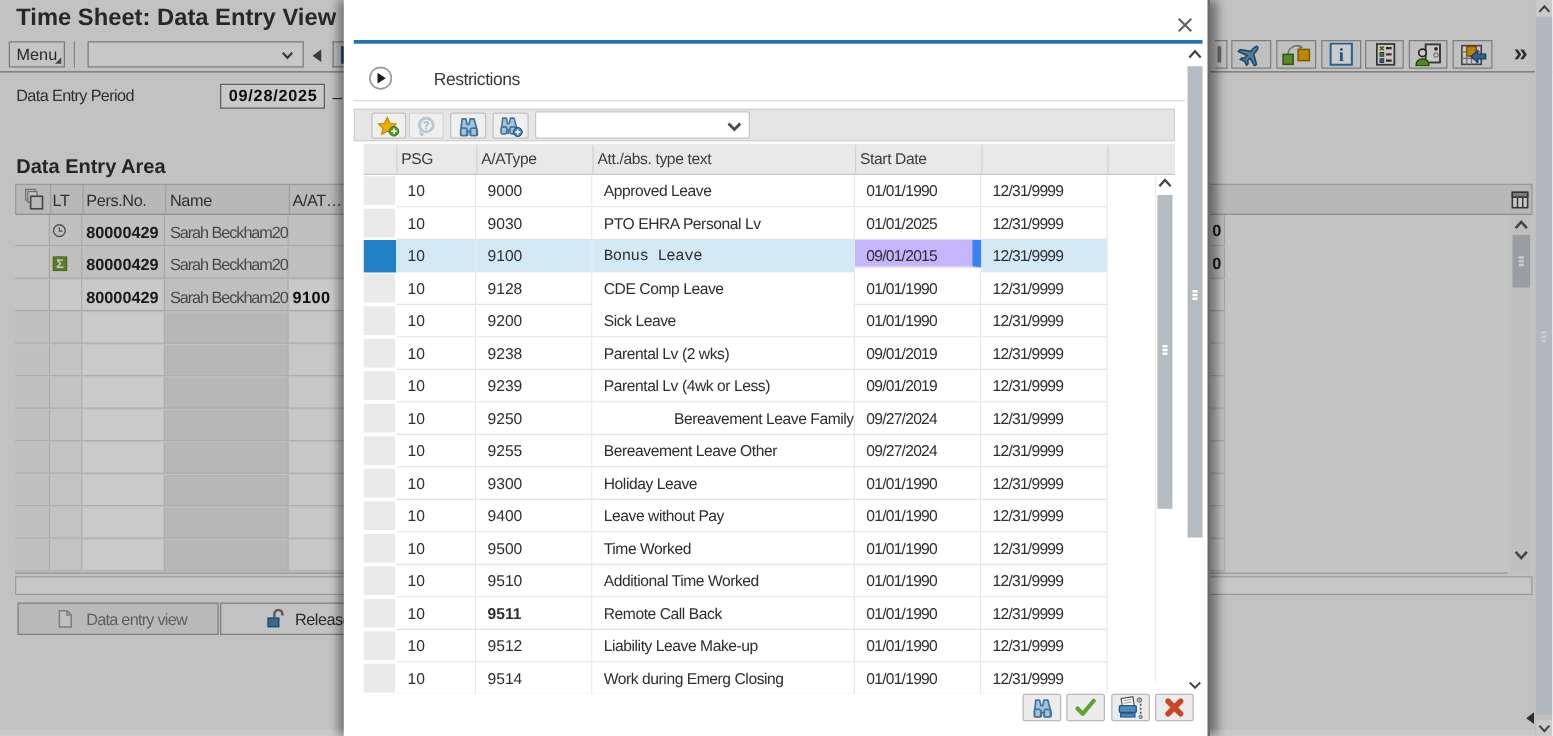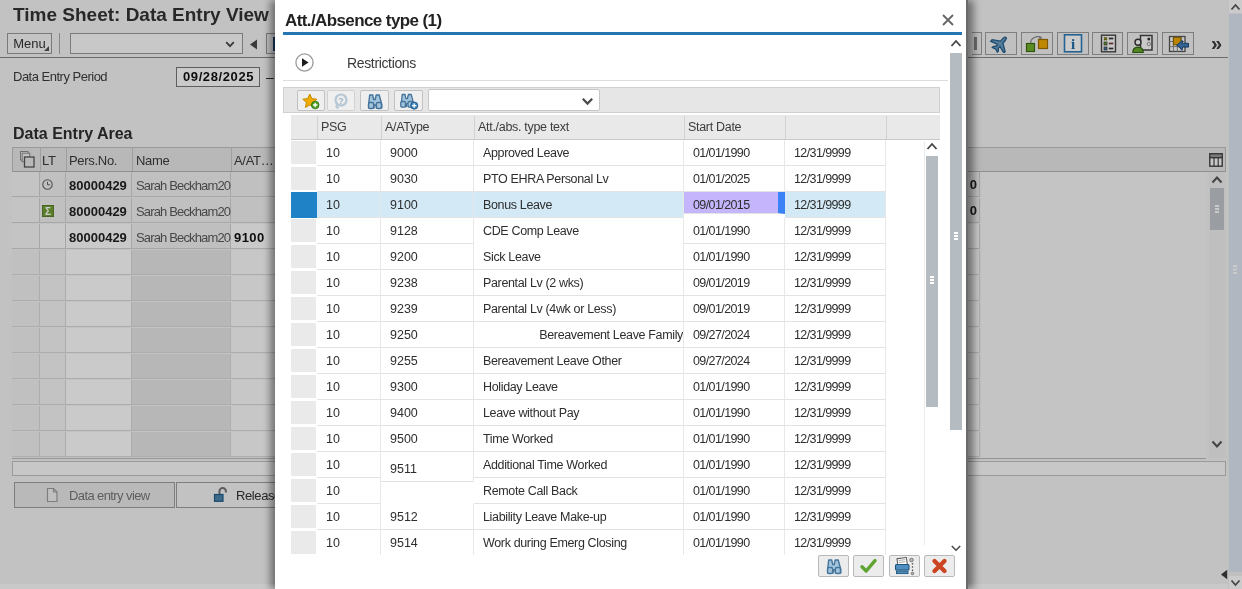--- a/index.html
+++ b/index.html
@@ -211,21 +211,20 @@
 <svg class="abs" style="left:1220px;top:569px;" width="8" height="11" viewBox="0 0 8 11">
         <path d="M7.2 0.8 L1 5.5 L7.2 10.2 Z" fill="#3a3a3a"></path>
       </svg>
 <div class="abs" style="left:1229px;top:576px;width:13px;height:13px;background:#fff;"></div>
 <svg class="abs" style="left:1230px;top:579px;" width="11" height="8" viewBox="0 0 11 8">
         <path d="M1.5 1.5 L5.5 6 L9.5 1.5" stroke="#555" stroke-width="1.7" fill="none"></path>
       </svg>
 </div>
 <div class="abs" style="left:0;top:0;width:1242px;height:589px;background:rgba(0,0,0,0.205);"></div>
 <div class="abs" style="left:275px;top:0;width:693px;height:589px;background:#fff;border-right:2px solid #6b6b6b;box-shadow:-5px 0 7px rgba(0,0,0,0.40),6px 0 7px rgba(0,0,0,0.40);">
-<div class="abs" style="left:10px;top:11px;font-size:17px;font-weight:bold;letter-spacing:-0.6px;color:#222;">Att./Absence type (1)</div>
 <svg class="abs" style="left:666px;top:13px;" width="14" height="14" viewBox="0 0 14 14">
         <path d="M2 2 L12 12 M12 2 L2 12" stroke="#666" stroke-width="1.8"></path>
       </svg>
 <div class="abs" style="left:8px;top:32px;width:679px;height:3px;background:#2575b3;"></div>
 <svg class="abs" style="left:20px;top:53px;" width="19" height="19" viewBox="0 0 19 19">
         <circle cx="9.5" cy="9.5" r="8.6" fill="#fff" stroke="#9a9a9a" stroke-width="1.3"></circle>
         <path d="M7 5.2 L13.6 9.5 L7 13.8 Z" fill="#1c1c1c"></path>
       </svg>
 <div class="abs" style="left:72px;top:55px;font-size:14px;letter-spacing:-0.35px;color:#3a3a3a;">Restrictions</div>
 <div class="abs" style="left:8px;top:80px;width:665px;height:1px;background:#dcdcdc;"></div>
@@ -289,21 +288,21 @@
 <div class="abs" style="left:510px;top:140px;width:101px;height:26px;background:#fff;border-bottom:1px solid #e3e3e3;border-right:1px solid #e8e8e8;font-size:12.5px;letter-spacing:-0.6px;color:#2e2e2e;line-height:26px;padding-left:9px;white-space:nowrap;overflow:hidden;">12/31/9999</div>
 <div class="abs" style="left:16px;top:167px;width:25px;height:23px;background:#eaeaea;"></div>
 <div class="abs" style="left:42px;top:166px;width:64px;height:26px;background:#fff;border-bottom:1px solid #e3e3e3;border-right:1px solid #e8e8e8;font-size:12.5px;letter-spacing:normal;color:#2e2e2e;line-height:26px;padding-left:9px;white-space:nowrap;overflow:hidden;">10</div>
 <div class="abs" style="left:106px;top:166px;width:93px;height:26px;background:#fff;border-bottom:1px solid #e3e3e3;border-right:1px solid #e8e8e8;font-size:12.5px;letter-spacing:normal;color:#2e2e2e;line-height:26px;padding-left:9px;white-space:nowrap;overflow:hidden;">9030</div>
 <div class="abs" style="left:199px;top:166px;width:210px;height:26px;background:#fff;border-bottom:1px solid #e3e3e3;border-right:1px solid #e8e8e8;font-size:12.5px;letter-spacing:-0.35px;color:#2e2e2e;line-height:26px;padding-left:9px;white-space:nowrap;overflow:hidden;">PTO EHRA Personal Lv</div>
 <div class="abs" style="left:409px;top:166px;width:101px;height:26px;background:#fff;border-bottom:1px solid #e3e3e3;border-right:1px solid #e8e8e8;font-size:12.5px;letter-spacing:-0.6px;color:#2e2e2e;line-height:26px;padding-left:9px;white-space:nowrap;overflow:hidden;">01/01/2025</div>
 <div class="abs" style="left:510px;top:166px;width:101px;height:26px;background:#fff;border-bottom:1px solid #e3e3e3;border-right:1px solid #e8e8e8;font-size:12.5px;letter-spacing:-0.6px;color:#2e2e2e;line-height:26px;padding-left:9px;white-space:nowrap;overflow:hidden;">12/31/9999</div>
 <div class="abs" style="left:16px;top:192px;width:26px;height:26px;background:#1f82c6;"></div>
 <div class="abs" style="left:42px;top:192px;width:64px;height:26px;background:#d3e9f6;border-bottom:1px solid #e3e3e3;border-right:1px solid #e8e8e8;font-size:12.5px;letter-spacing:normal;color:#2e2e2e;line-height:26px;padding-left:9px;white-space:nowrap;overflow:hidden;">10</div>
 <div class="abs" style="left:106px;top:192px;width:93px;height:26px;background:#d3e9f6;border-bottom:1px solid #e3e3e3;border-right:1px solid #e8e8e8;font-size:12.5px;letter-spacing:normal;color:#2e2e2e;line-height:26px;padding-left:9px;white-space:nowrap;overflow:hidden;">9100</div>
-<div class="abs" style="left:199px;top:192px;width:210px;height:26px;background:#d3e9f6;border-bottom:1px solid #e3e3e3;border-right:1px solid #e8e8e8;font-size:12.5px;letter-spacing:-0.35px;color:#2e2e2e;line-height:26px;padding-left:9px;white-space:nowrap;overflow:hidden;">Bonus Leave</div>
+<div class="abs" style="left:199px;top:192px;width:210px;height:26px;background:#d3e9f6;border-bottom:1px solid #e3e3e3;border-right:1px solid #e8e8e8;font-size:12.5px;letter-spacing:-0.35px;color:#2e2e2e;line-height:26px;padding-left:9px;white-space:nowrap;overflow:hidden;font-family:Liberation Mono, monospace;">Bonus Leave</div>
 <div class="abs" style="left:409px;top:192px;width:101px;height:22px;background:#c4b5fd;border-bottom:1px solid #e3e3e3;border-right:7px solid #3b82f6;font-size:12.5px;letter-spacing:-0.6px;color:#2e2e2e;line-height:26px;padding-left:9px;white-space:nowrap;overflow:hidden;">09/01/2015</div>
 <div class="abs" style="left:510px;top:192px;width:101px;height:26px;background:#d3e9f6;border-bottom:1px solid #e3e3e3;border-right:1px solid #e8e8e8;font-size:12.5px;letter-spacing:-0.6px;color:#2e2e2e;line-height:26px;padding-left:9px;white-space:nowrap;overflow:hidden;">12/31/9999</div>
 <div class="abs" style="left:16px;top:219px;width:25px;height:23px;background:#eaeaea;"></div>
 <div class="abs" style="left:42px;top:218px;width:64px;height:26px;background:#fff;border-bottom:1px solid #e3e3e3;border-right:1px solid #e8e8e8;font-size:12.5px;letter-spacing:normal;color:#2e2e2e;line-height:26px;padding-left:9px;white-space:nowrap;overflow:hidden;">10</div>
 <div class="abs" style="left:106px;top:218px;width:93px;height:26px;background:#fff;border-bottom:1px solid #e3e3e3;border-right:1px solid #e8e8e8;font-size:12.5px;letter-spacing:normal;color:#2e2e2e;line-height:26px;padding-left:9px;white-space:nowrap;overflow:hidden;">9128</div>
 <div class="abs" style="left:199px;top:218px;width:210px;height:38px;background:#fff;border-bottom:1px solid #e3e3e3;border-right:1px solid #e8e8e8;font-size:12.5px;letter-spacing:-0.35px;color:#2e2e2e;line-height:26px;padding-left:9px;white-space:nowrap;overflow:hidden;">CDE Comp Leave</div>
 <div class="abs" style="left:409px;top:218px;width:101px;height:26px;background:#fff;border-bottom:1px solid #e3e3e3;border-right:1px solid #e8e8e8;font-size:12.5px;letter-spacing:-0.6px;color:#2e2e2e;line-height:26px;padding-left:9px;white-space:nowrap;overflow:hidden;">01/01/1990</div>
 <div class="abs" style="left:510px;top:218px;width:101px;height:26px;background:#fff;border-bottom:1px solid #e3e3e3;border-right:1px solid #e8e8e8;font-size:12.5px;letter-spacing:-0.6px;color:#2e2e2e;line-height:26px;padding-left:9px;white-space:nowrap;overflow:hidden;">12/31/9999</div>
 <div class="abs" style="left:16px;top:245px;width:25px;height:23px;background:#eaeaea;"></div>
 <div class="abs" style="left:42px;top:244px;width:64px;height:26px;background:#fff;border-bottom:1px solid #e3e3e3;border-right:1px solid #e8e8e8;font-size:12.5px;letter-spacing:normal;color:#2e2e2e;line-height:26px;padding-left:9px;white-space:nowrap;overflow:hidden;">10</div>
@@ -354,21 +353,21 @@
 <div class="abs" style="left:409px;top:426px;width:101px;height:26px;background:#fff;border-bottom:1px solid #e3e3e3;border-right:1px solid #e8e8e8;font-size:12.5px;letter-spacing:-0.6px;color:#2e2e2e;line-height:26px;padding-left:9px;white-space:nowrap;overflow:hidden;">01/01/1990</div>
 <div class="abs" style="left:510px;top:426px;width:101px;height:26px;background:#fff;border-bottom:1px solid #e3e3e3;border-right:1px solid #e8e8e8;font-size:12.5px;letter-spacing:-0.6px;color:#2e2e2e;line-height:26px;padding-left:9px;white-space:nowrap;overflow:hidden;">12/31/9999</div>
 <div class="abs" style="left:16px;top:453px;width:25px;height:23px;background:#eaeaea;"></div>
 <div class="abs" style="left:42px;top:452px;width:64px;height:26px;background:#fff;border-bottom:1px solid #e3e3e3;border-right:1px solid #e8e8e8;font-size:12.5px;letter-spacing:normal;color:#2e2e2e;line-height:26px;padding-left:9px;white-space:nowrap;overflow:hidden;">10</div>
 <div class="abs" style="left:106px;top:452px;width:93px;height:26px;background:#fff;border-bottom:1px solid #e3e3e3;border-right:1px solid #e8e8e8;font-size:12.5px;letter-spacing:normal;color:#2e2e2e;line-height:26px;padding-left:9px;white-space:nowrap;overflow:hidden;">9510</div>
 <div class="abs" style="left:199px;top:452px;width:210px;height:26px;background:#fff;border-bottom:1px solid #e3e3e3;border-right:1px solid #e8e8e8;font-size:12.5px;letter-spacing:-0.35px;color:#2e2e2e;line-height:26px;padding-left:9px;white-space:nowrap;overflow:hidden;">Additional Time Worked</div>
 <div class="abs" style="left:409px;top:452px;width:101px;height:26px;background:#fff;border-bottom:1px solid #e3e3e3;border-right:1px solid #e8e8e8;font-size:12.5px;letter-spacing:-0.6px;color:#2e2e2e;line-height:26px;padding-left:9px;white-space:nowrap;overflow:hidden;">01/01/1990</div>
 <div class="abs" style="left:510px;top:452px;width:101px;height:26px;background:#fff;border-bottom:1px solid #e3e3e3;border-right:1px solid #e8e8e8;font-size:12.5px;letter-spacing:-0.6px;color:#2e2e2e;line-height:26px;padding-left:9px;white-space:nowrap;overflow:hidden;">12/31/9999</div>
 <div class="abs" style="left:16px;top:479px;width:25px;height:23px;background:#eaeaea;"></div>
 <div class="abs" style="left:42px;top:478px;width:64px;height:26px;background:#fff;border-bottom:1px solid #e3e3e3;border-right:1px solid #e8e8e8;font-size:12.5px;letter-spacing:normal;color:#2e2e2e;line-height:26px;padding-left:9px;white-space:nowrap;overflow:hidden;">10</div>
-<div class="abs" style="left:106px;top:456px;width:93px;height:26px;background:#fff;border-bottom:1px solid #e3e3e3;border-right:1px solid #e8e8e8;font-size:12.5px;letter-spacing:normal;color:#2e2e2e;line-height:26px;padding-left:9px;white-space:nowrap;overflow:hidden;">9511</div>
+<div class="abs" style="left:106px;top:478px;width:93px;height:26px;background:#fff;border-bottom:1px solid #e3e3e3;border-right:1px solid #e8e8e8;font-size:12.5px;letter-spacing:normal;color:#2e2e2e;line-height:26px;padding-left:9px;white-space:nowrap;overflow:hidden;font-weight:bold;">9511</div>
 <div class="abs" style="left:199px;top:478px;width:210px;height:26px;background:#fff;border-bottom:1px solid #e3e3e3;border-right:1px solid #e8e8e8;font-size:12.5px;letter-spacing:-0.35px;color:#2e2e2e;line-height:26px;padding-left:9px;white-space:nowrap;overflow:hidden;">Remote Call Back</div>
 <div class="abs" style="left:409px;top:478px;width:101px;height:26px;background:#fff;border-bottom:1px solid #e3e3e3;border-right:1px solid #e8e8e8;font-size:12.5px;letter-spacing:-0.6px;color:#2e2e2e;line-height:26px;padding-left:9px;white-space:nowrap;overflow:hidden;">01/01/1990</div>
 <div class="abs" style="left:510px;top:478px;width:101px;height:26px;background:#fff;border-bottom:1px solid #e3e3e3;border-right:1px solid #e8e8e8;font-size:12.5px;letter-spacing:-0.6px;color:#2e2e2e;line-height:26px;padding-left:9px;white-space:nowrap;overflow:hidden;">12/31/9999</div>
 <div class="abs" style="left:16px;top:505px;width:25px;height:23px;background:#eaeaea;"></div>
 <div class="abs" style="left:42px;top:504px;width:64px;height:26px;background:#fff;border-bottom:1px solid #e3e3e3;border-right:1px solid #e8e8e8;font-size:12.5px;letter-spacing:normal;color:#2e2e2e;line-height:26px;padding-left:9px;white-space:nowrap;overflow:hidden;">10</div>
 <div class="abs" style="left:106px;top:504px;width:93px;height:26px;background:#fff;border-bottom:1px solid #e3e3e3;border-right:1px solid #e8e8e8;font-size:12.5px;letter-spacing:normal;color:#2e2e2e;line-height:26px;padding-left:9px;white-space:nowrap;overflow:hidden;">9512</div>
 <div class="abs" style="left:199px;top:504px;width:210px;height:26px;background:#fff;border-bottom:1px solid #e3e3e3;border-right:1px solid #e8e8e8;font-size:12.5px;letter-spacing:-0.35px;color:#2e2e2e;line-height:26px;padding-left:9px;white-space:nowrap;overflow:hidden;">Liability Leave Make-up</div>
 <div class="abs" style="left:409px;top:504px;width:101px;height:26px;background:#fff;border-bottom:1px solid #e3e3e3;border-right:1px solid #e8e8e8;font-size:12.5px;letter-spacing:-0.6px;color:#2e2e2e;line-height:26px;padding-left:9px;white-space:nowrap;overflow:hidden;">01/01/1990</div>
 <div class="abs" style="left:510px;top:504px;width:101px;height:26px;background:#fff;border-bottom:1px solid #e3e3e3;border-right:1px solid #e8e8e8;font-size:12.5px;letter-spacing:-0.6px;color:#2e2e2e;line-height:26px;padding-left:9px;white-space:nowrap;overflow:hidden;">12/31/9999</div>
 <div class="abs" style="left:16px;top:531px;width:25px;height:23px;background:#eaeaea;"></div>

